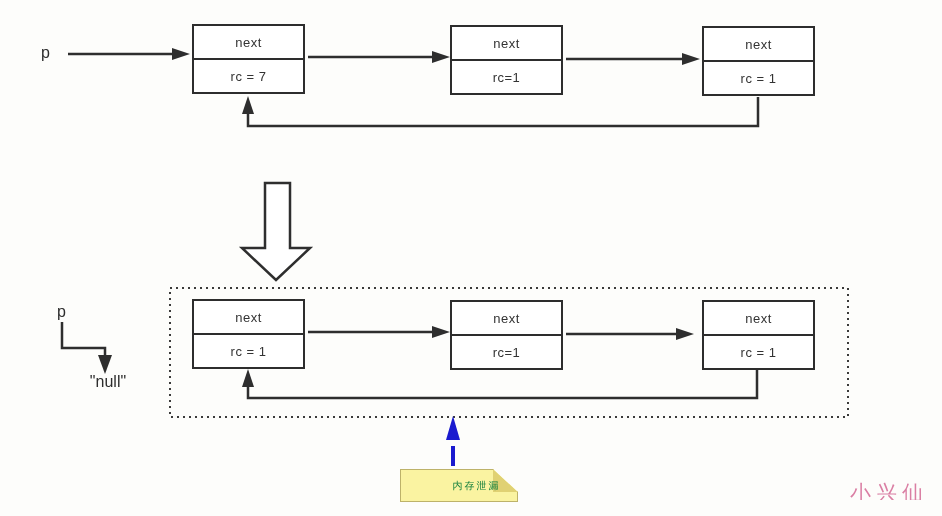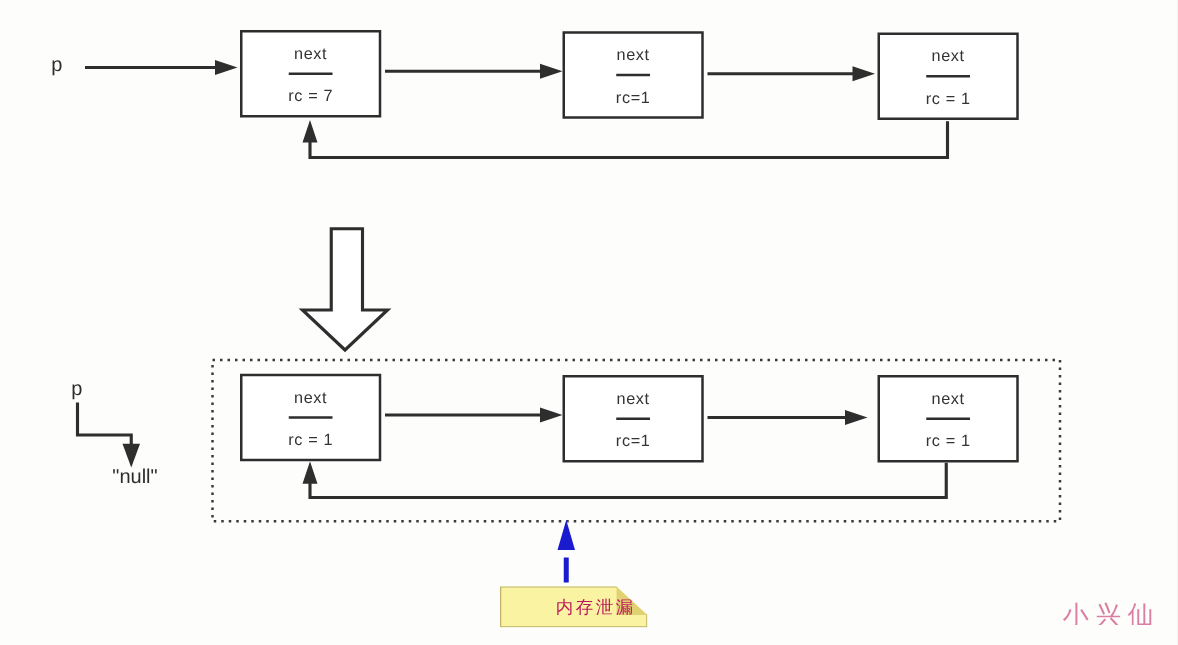--- a/index.html
+++ b/index.html
@@ -7,21 +7,21 @@
     position:relative;width:942px;height:516px;overflow:hidden;
     background:#fdfdfb;
     font-family:"Liberation Sans","DejaVu Sans",sans-serif;
     color:#333;
   }
   svg.lines{position:absolute;left:0;top:0;width:942px;height:516px;}
 
   .node{
     position:absolute;width:113px;height:70px;box-sizing:border-box;
     border:2px solid #2d2d2d;background:#ffffff;
-    display:flex;flex-direction:column;align-items:center;
+    display:flex;flex-direction:column;
   }
   .node .cell{
     flex:1;display:flex;align-items:center;justify-content:center;
     font-size:13px;letter-spacing:.5px;color:#333;
   }
   .node .cell + .cell{border-top:2px solid #2d2d2d;}
 
   .ptr-label{position:absolute;font-size:16px;color:#2d2d2d;}
   .null-label{
     position:absolute;left:78px;top:373px;width:60px;text-align:center;
@@ -34,21 +34,21 @@
     clip-path:polygon(0 0, calc(100% - 25px) 0, 100% 23px, 100% 100%, 0 100%);
     box-shadow:inset 0 0 0 1px #bdb269;
     display:flex;align-items:center;justify-content:center;
   }
   .note .fold{
     position:absolute;right:0;top:0;width:25px;height:23px;
     background:#e0d173;
     clip-path:polygon(0 0, 100% 100%, 0 100%);
   }
   .note .note-text{
-    position:relative;font-size:14px;letter-spacing:2px;color:#be185d;
+    position:relative;font-size:10px;letter-spacing:2px;color:#15803d;
     padding-right:8px;
     margin-left:43px;
   }
 
   .watermark{
     position:absolute;left:850px;top:482px;width:92px;height:18px;
     overflow:hidden;line-height:22px;font-size:21px;letter-spacing:5px;
     color:#be185d;opacity:.55;user-select:none;
   }
 </style>

